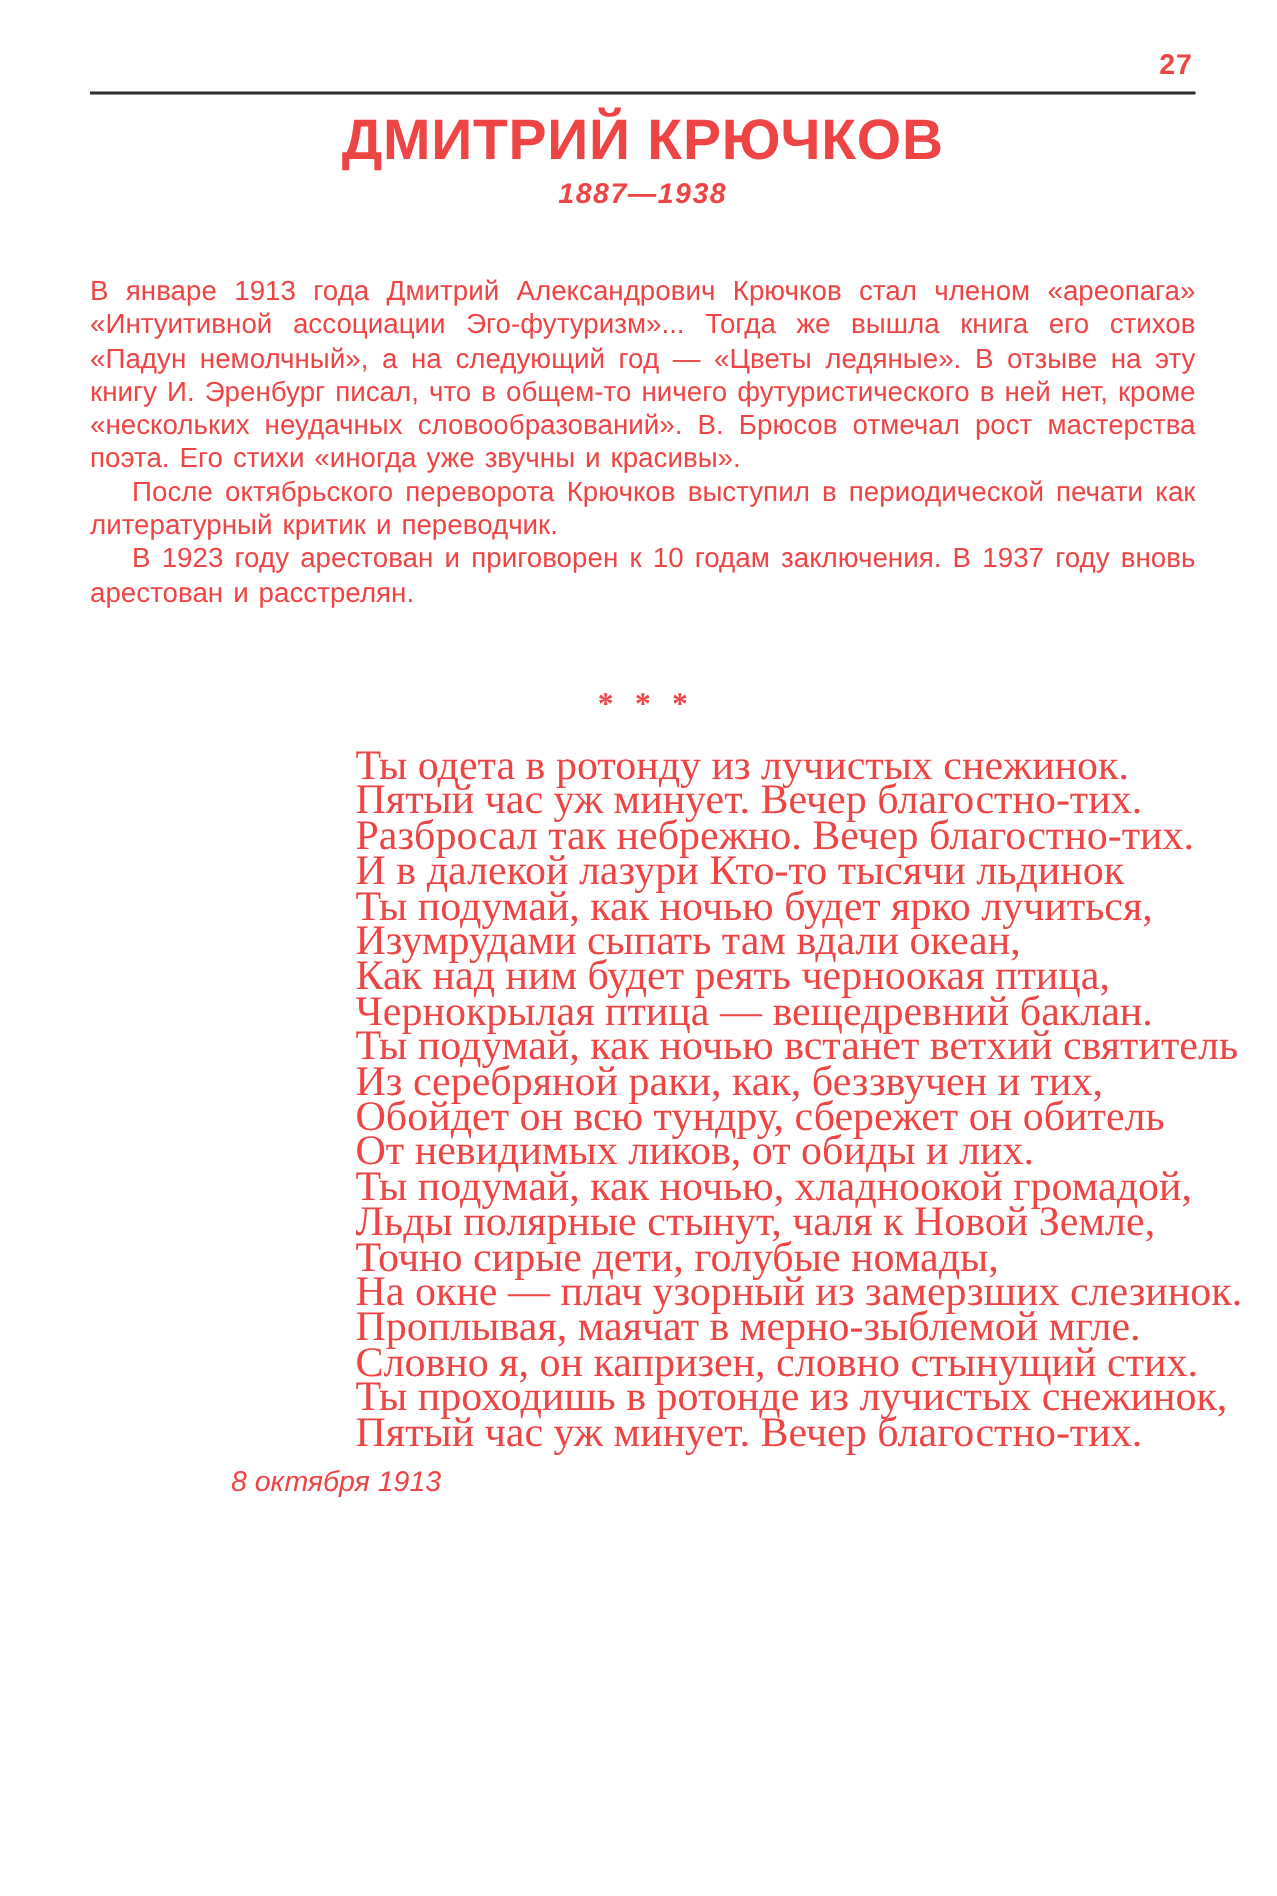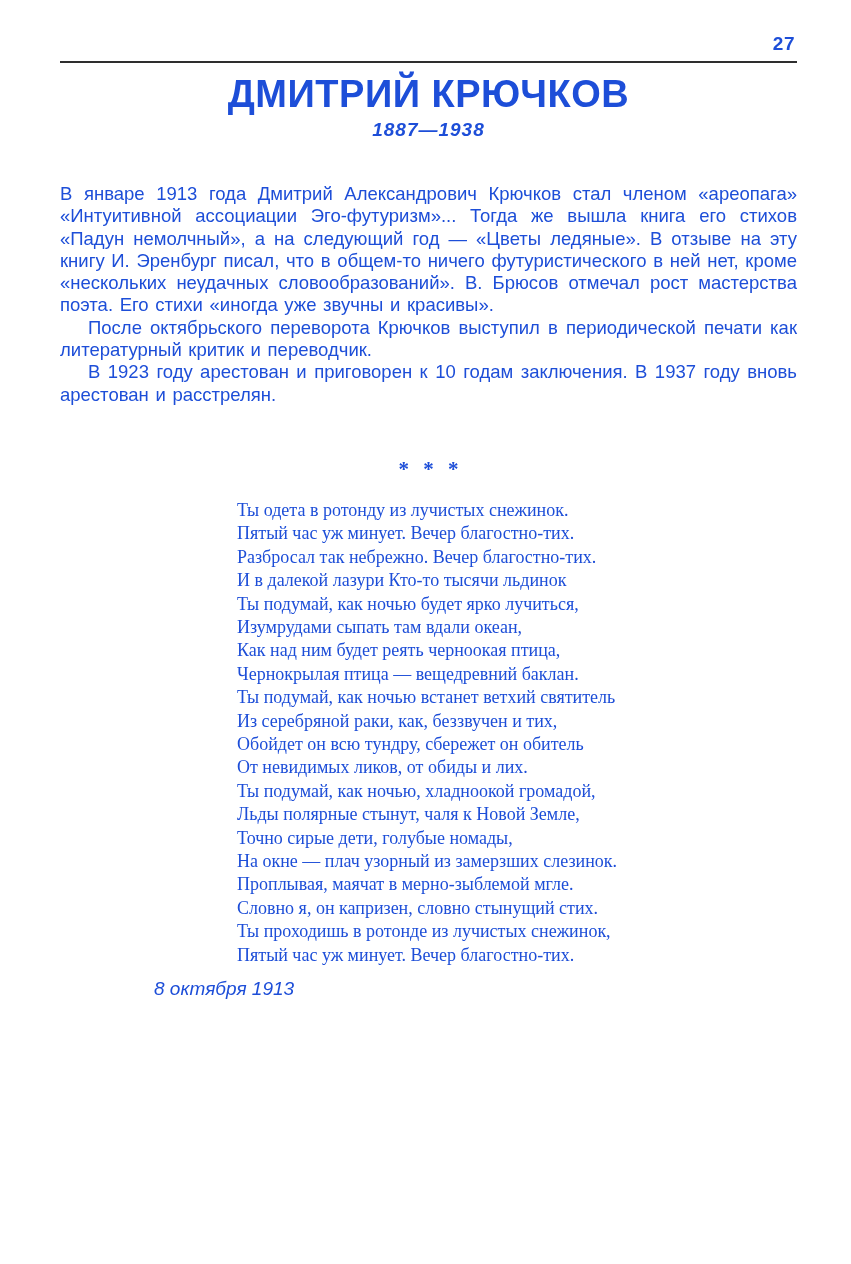--- a/index.html
+++ b/index.html
@@ -2,21 +2,21 @@
 <html><head>
 <meta charset="utf-8">
 <style>
   html, body { margin: 0; padding: 0; background: #e8e8e8; }
   .page {
     position: relative;
     width: 851px;
     height: 1264px;
     margin: 0 auto;
     background: #ffffff;
-    color: #1d4ed8;
+    color: #ef4444;
     box-sizing: border-box;
     padding: 32px 54px 0 60px;
     font-family: "Liberation Sans", sans-serif;
     overflow: hidden;
   }
   .pagenum {
     text-align: right;
     font-size: 19px;
     font-weight: bold;
     letter-spacing: 0.5px;
@@ -59,21 +59,21 @@
     font-weight: bold;
     font-size: 21px;
     word-spacing: 9px;
     margin-top: 52px;
     line-height: 22px;
   }
   .poem {
     margin-top: 19px;
     margin-left: 177px;
     font-family: "Liberation Serif", serif;
-    font-size: 18px;
+    font-size: 28px;
     line-height: 23.4px;
   }
   .poem-line { white-space: nowrap; }
   .poem-date {
     margin-top: 11px;
     margin-left: 94px;
     font-family: Liberation Sans, sans-serif;
     font-style: italic;
     font-size: 19px;
   }

